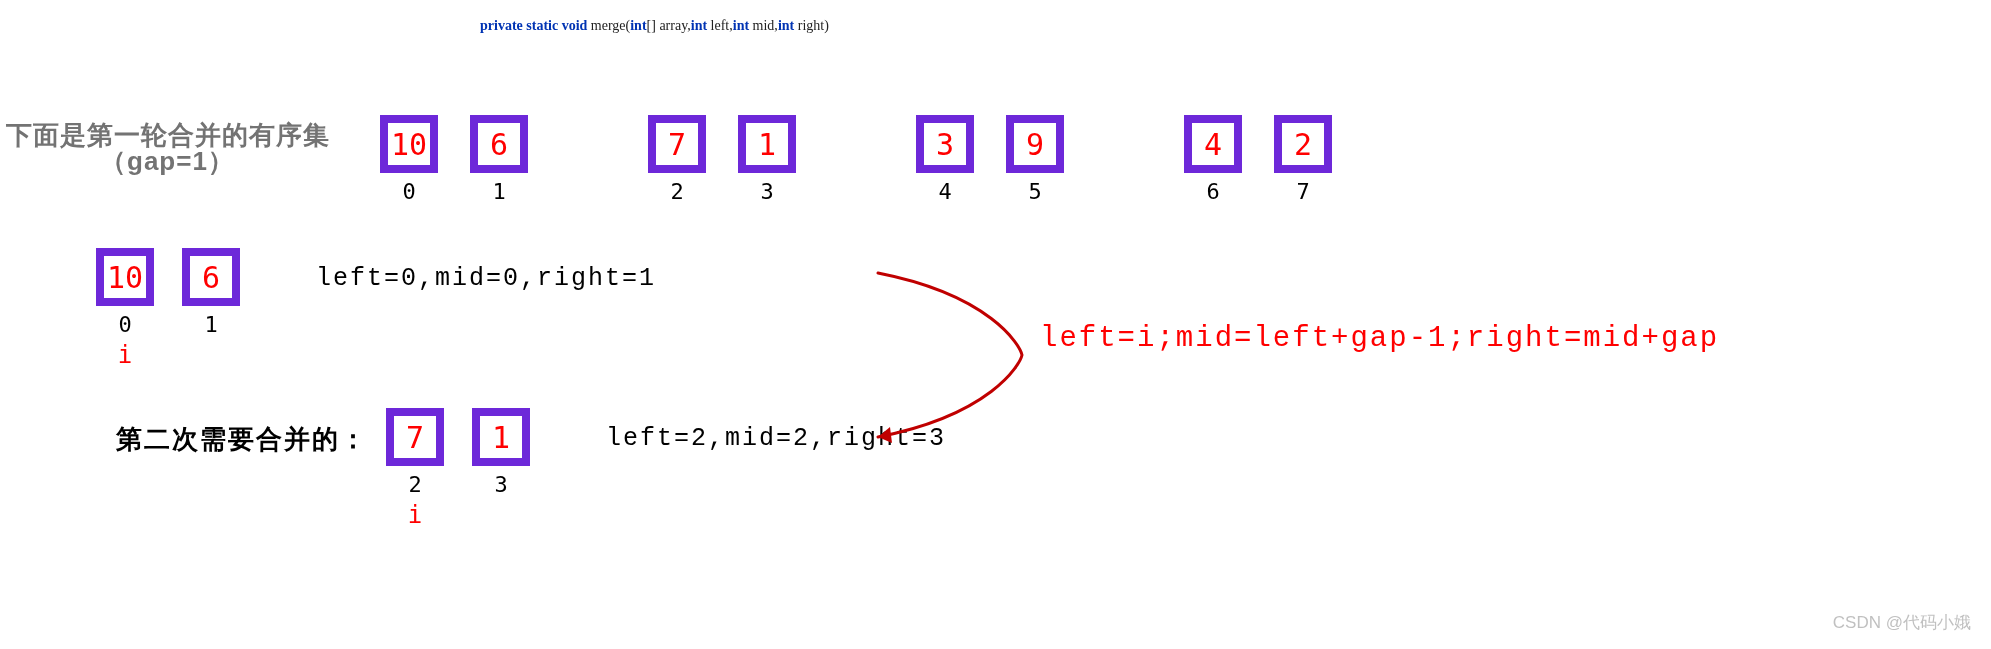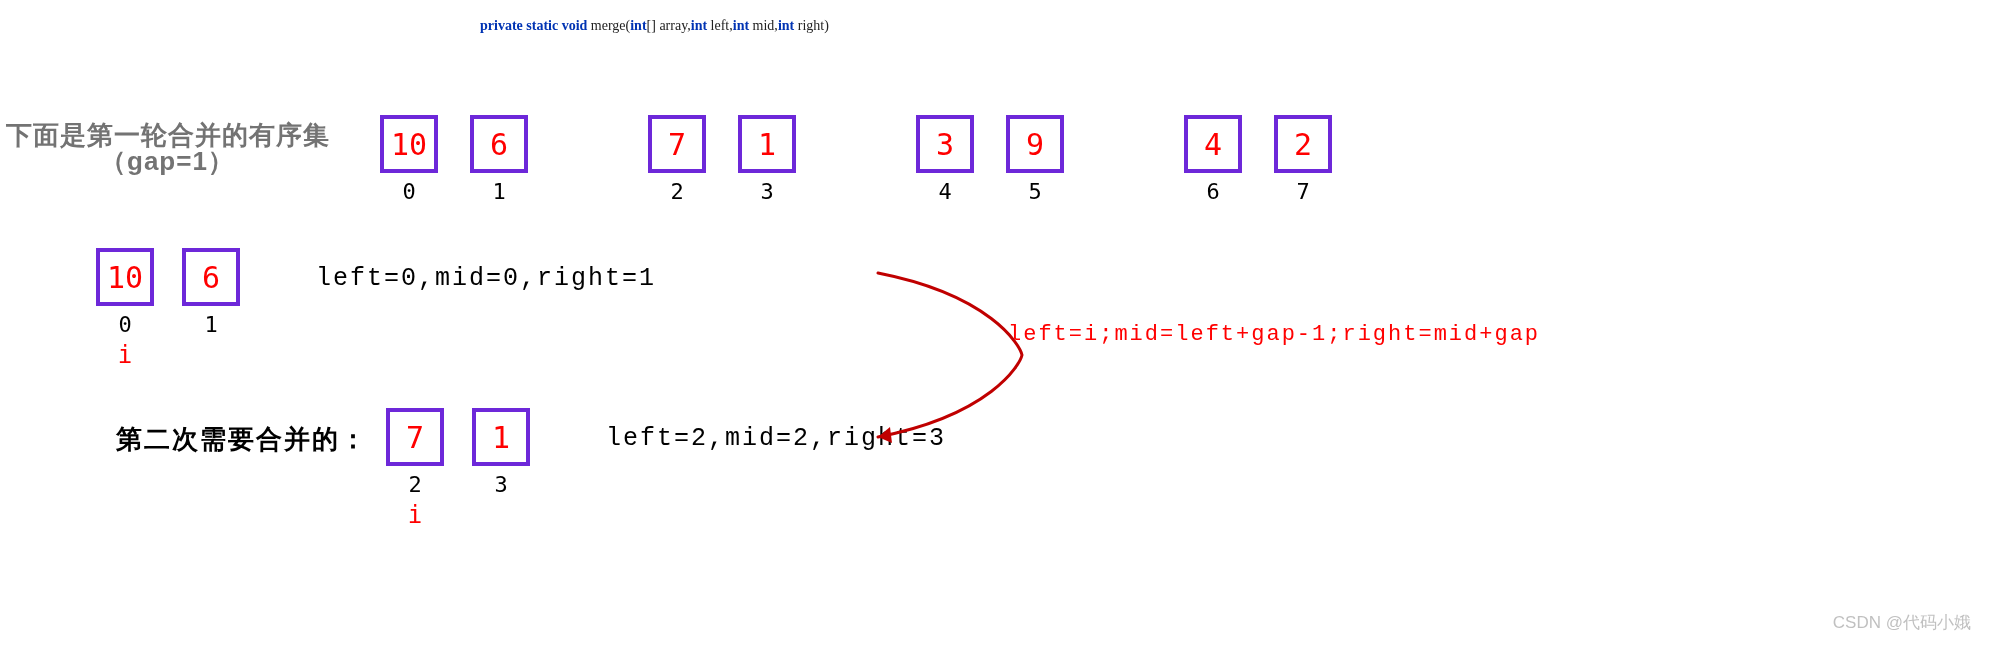--- a/index.html
+++ b/index.html
@@ -47,21 +47,21 @@
     }
     .box-wrap {
       display: flex;
       flex-direction: column;
       align-items: center;
       margin-right: 32px;
     }
     .box {
       width: 58px;
       height: 58px;
-      border: 4px solid #6d28d9;
+      border: 8px solid #6d28d9;
       display: flex;
       align-items: center;
       justify-content: center;
       font-size: 30px;
       color: #ff0000;
       font-family: "SimSun", monospace;
       background: #fff;
     }
     .idx {
       font-size: 22px;
@@ -102,22 +102,22 @@
       color: #000;
       letter-spacing: 2px;
       font-family: "SimSun", "Courier New", monospace;
       margin-left: 48px;
       padding-top: 16px;
       white-space: nowrap;
     }
     .formula-text {
       position: absolute;
       top: 322px;
-      left: 1008px;
-      font-size: 22px;
+      left: 1040px;
+      font-size: 29px;
       color: #ff0000;
       letter-spacing: 2px;
       font-family: "SimSun", "Courier New", monospace;
       white-space: nowrap;
     }
     .curve-svg {
       position: absolute;
       top: 255px;
       left: 870px;
       pointer-events: none;

